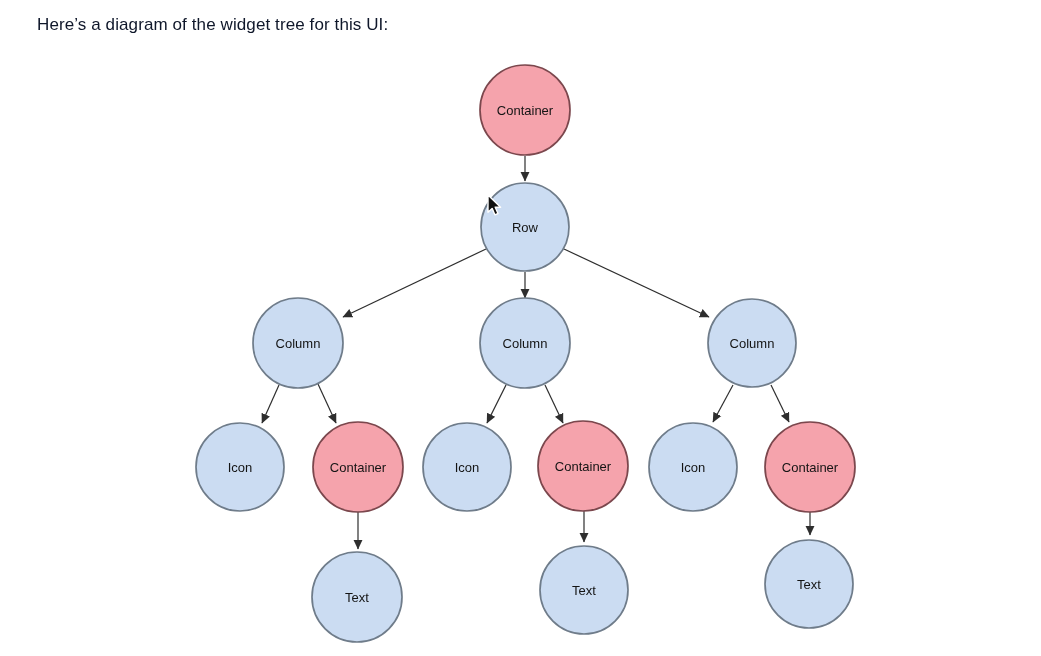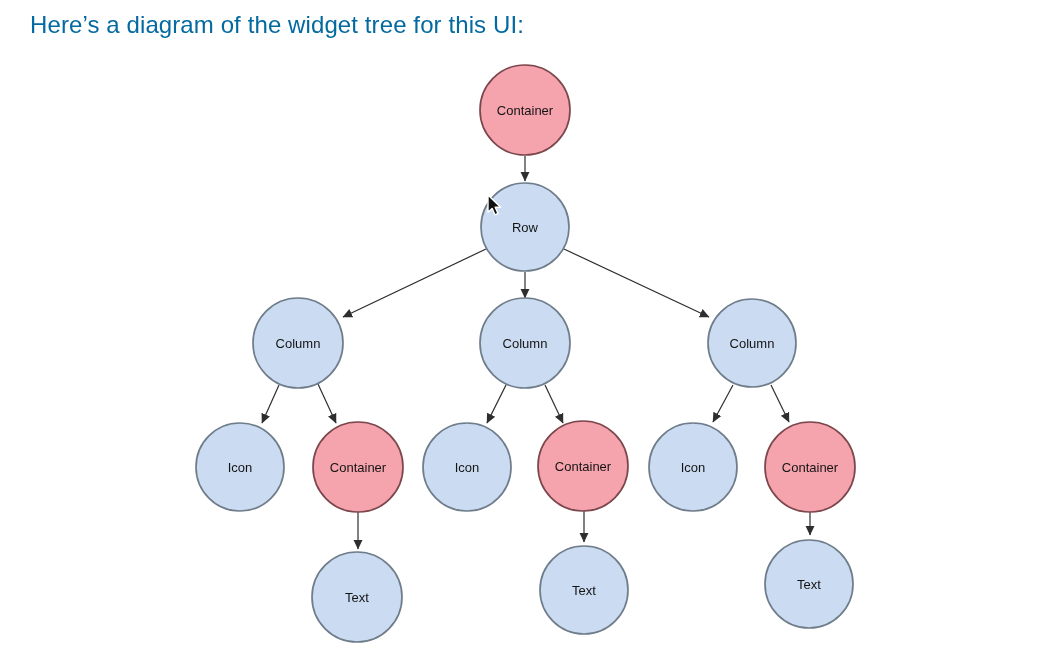--- a/index.html
+++ b/index.html
@@ -12,25 +12,25 @@
     overflow: hidden;
   }
   .page {
     position: relative;
     width: 1041px;
     height: 656px;
     background: #ffffff;
   }
   .title {
     position: absolute;
-    left: 30px;
+    left: 37px;
     top: 13px;
-    font-size: 24px;
+    font-size: 17px;
     line-height: 24px;
-    color: #0369a1;
+    color: #0f172a;
     letter-spacing: 0.1px;
   }
   svg.diagram {
     position: absolute;
     left: 0;
     top: 0;
   }
   .edge {
     stroke: #2e2e2e;
     stroke-width: 1.2;

